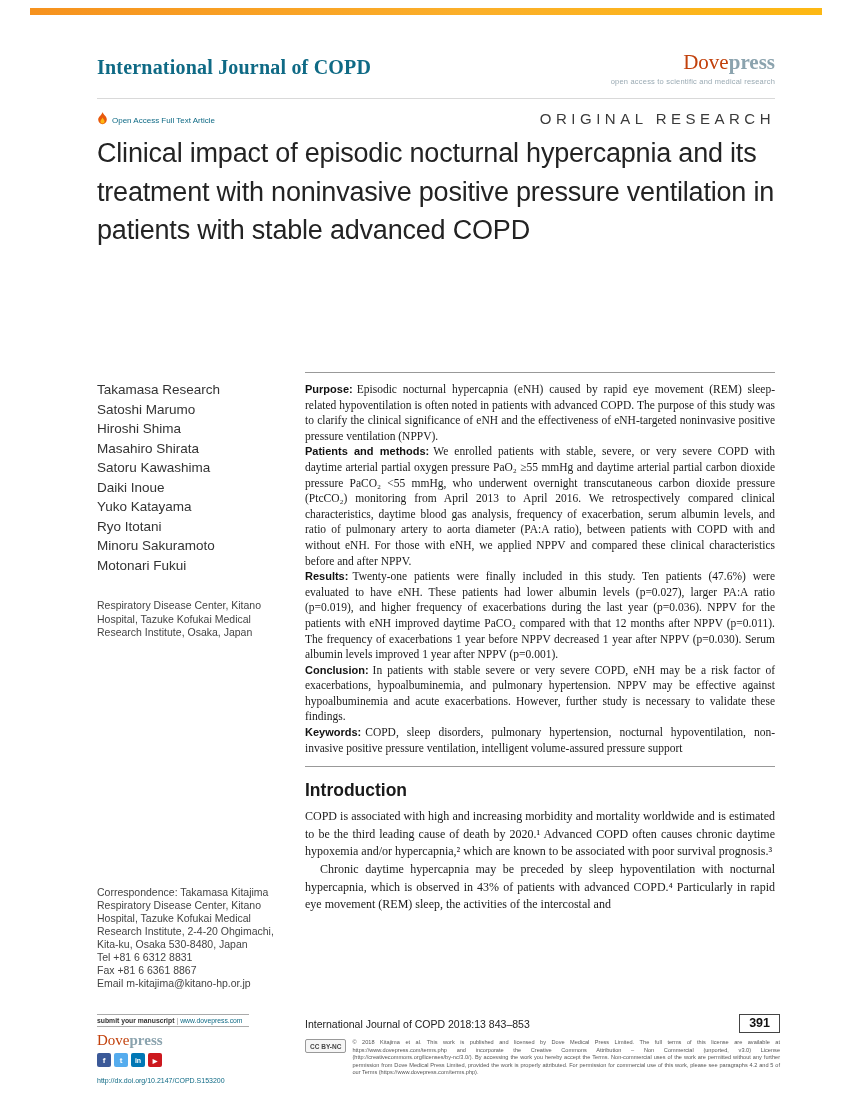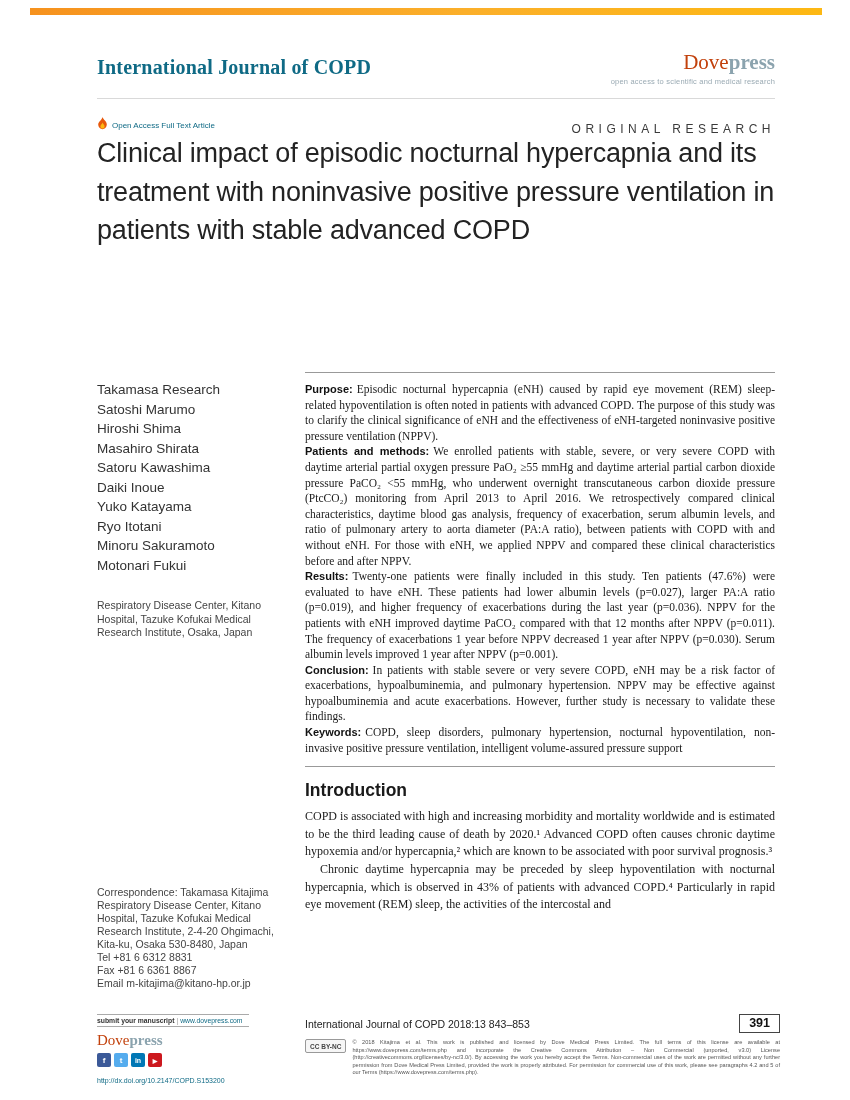--- a/index.html
+++ b/index.html
@@ -32,21 +32,21 @@
   .tagline { font-size: 7.5px; color: #9AAAB3; margin-top: 4px; letter-spacing: 0.2px; }
 
   
   .badge-row {
     position: absolute; top: 110px; left: 97px; right: 75px;
     display: flex; justify-content: space-between; align-items: center;
   }
   .oa-badge { display: flex; align-items: flex-end; gap: 4px; }
   .oa-badge svg { display: block; }
   .oa-badge span { font-size: 8px; color: #0F6A85; }
-  .article-type { font-size: 12px; letter-spacing: 4.5px; color: #3a3a3a; margin-top: 12px; }
+  .article-type { font-size: 15px; letter-spacing: 4.5px; color: #3a3a3a; }
 
   
   .title {
     position: absolute; top: 134px; left: 97px; right: 75px;
     font-size: 27px; line-height: 38.5px; font-weight: 400;
     color: #232323; letter-spacing: -0.2px;
   }
 
   
   .left-col { position: absolute; top: 380px; left: 97px; width: 196px; }

